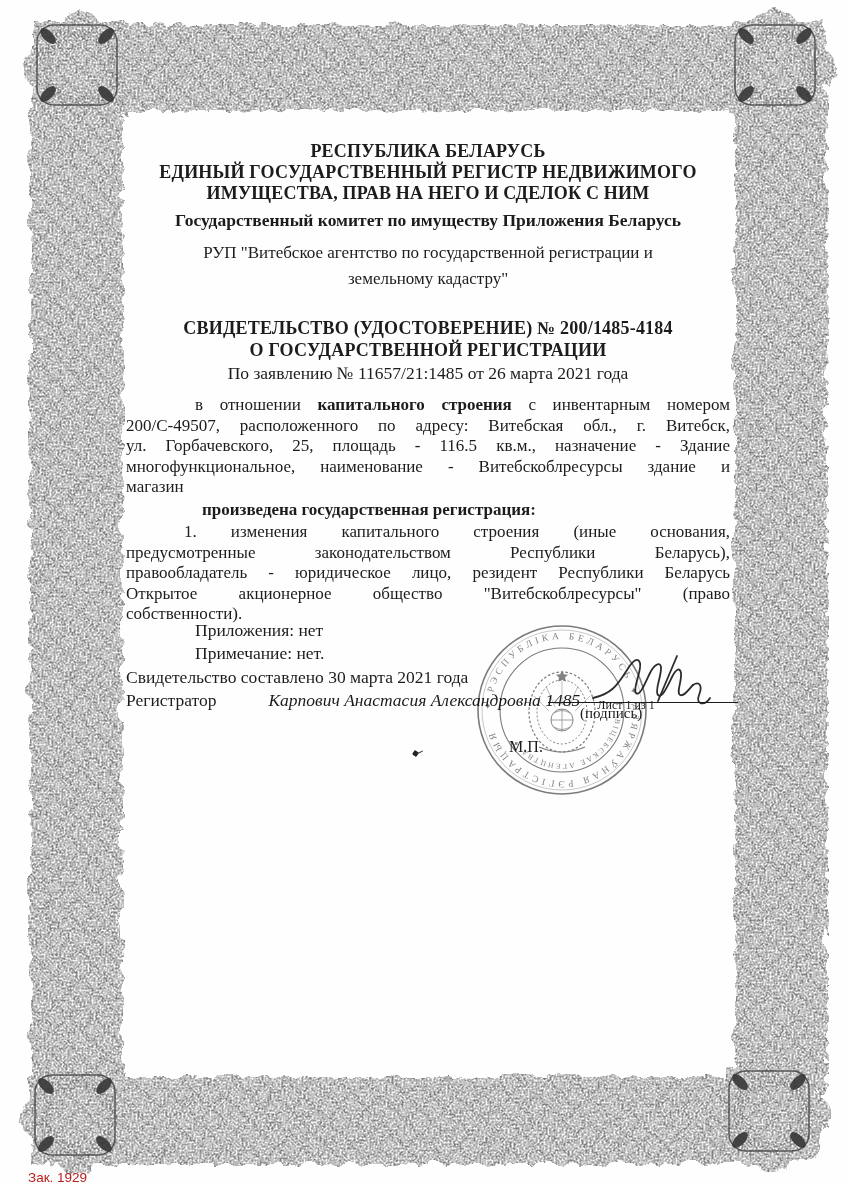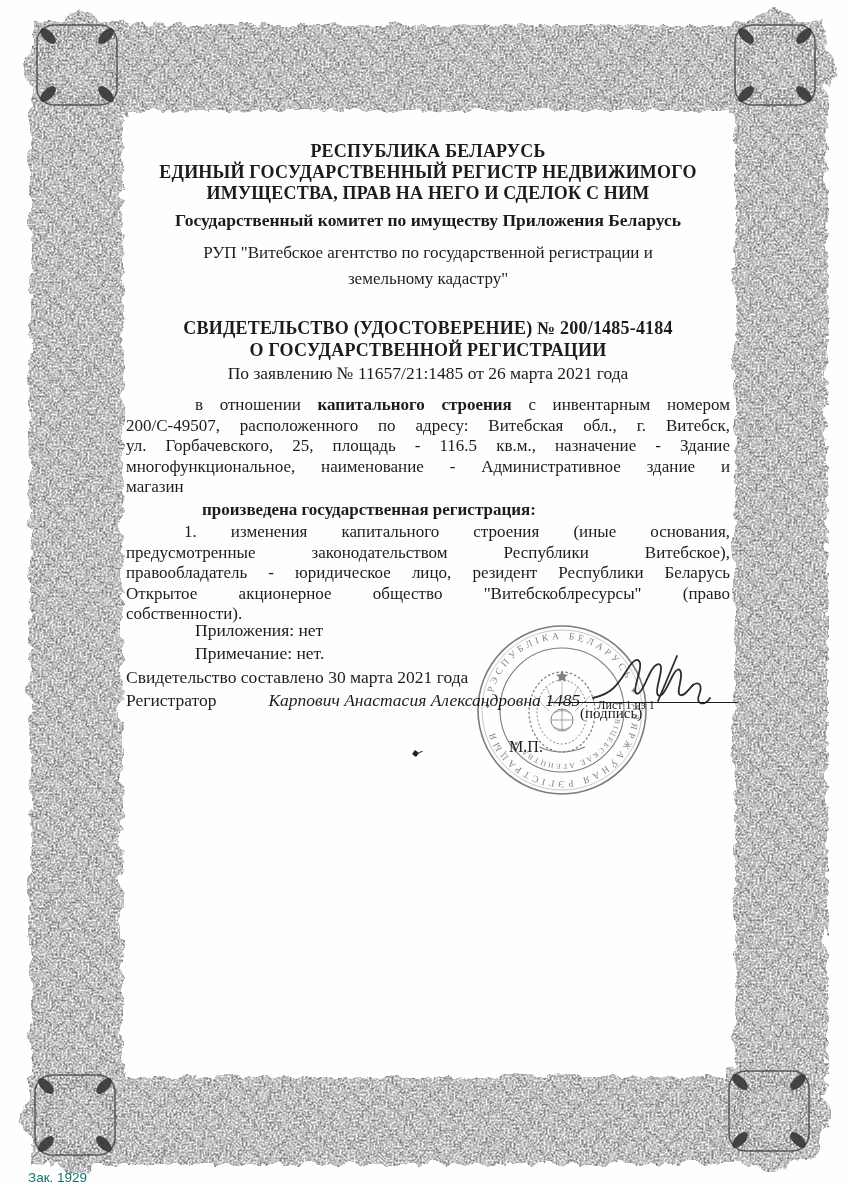--- a/index.html
+++ b/index.html
@@ -24,21 +24,21 @@
   .regheading{margin-top:2px;font-weight:bold;font-size:17px;line-height:20.5px;text-indent:76px;}
   .kv{font-size:17.5px;line-height:23.5px;text-indent:69px;}
   .kv.first{margin-top:-6px;}
   .issued{font-size:17.5px;line-height:23.5px;font-family:Liberation Serif, serif;}
   .regrow{font-size:17.5px;line-height:23.5px;white-space:nowrap;}
   .rname{font-style:italic;margin-left:52px;text-align:center;}
   .sigline{position:absolute;left:548px;top:702px;width:190px;border-top:1.6px solid #1c1c1c;}
   .mp{position:absolute;left:494px;top:738px;width:64px;text-align:center;font-size:16px;}
   .podpis{position:absolute;left:580px;top:705px;width:70px;text-align:left;font-size:15px;}
   .sheet{position:absolute;left:590px;top:698px;width:72px;text-align:center;font-size:12px;}
-  .zak{position:absolute;left:28px;top:1170px;font-family:"Liberation Sans", sans-serif;font-size:13.5px;color:#0f766e;}
+  .zak{position:absolute;left:28px;top:1170px;font-family:"Liberation Sans", sans-serif;font-size:13.5px;color:#b91c1c;}
   .stamp-svg{position:absolute;left:469px;top:617px;mix-blend-mode:multiply;opacity:0.88;}
   .sig-svg{position:absolute;left:585px;top:650px;}
   .speck{position:absolute;left:413px;top:751px;width:5px;height:5px;background:#222;border-radius:1px;transform:rotate(35deg);}
   .speck::after{content:"";position:absolute;left:5px;top:-4px;width:1px;height:6px;background:#444;transform:rotate(28deg);}
 </style>
 </head>
 <body>
 
 <div class="page">
 
@@ -153,31 +153,31 @@
       <div class="center app">По заявлению № 11657/21:1485 от 26 марта 2021 года</div>
     </div>
 
     <div class="para">
       <div class="jline">
         <span class="ind" style="width:69px"></span><span>в отношении </span><b>капитального строения</b><span> с инвентарным номером</span>
       </div>
       <div>
           <div class="jline">200/С-49507, расположенного по адресу: Витебская обл., г. Витебск,</div>
           <div class="jline">ул. Горбачевского, 25, площадь - 116.5 кв.м., назначение - Здание</div>
-          <div class="jline">многофункциональное, наименование - Административное здание и</div>
+          <div class="jline">многофункциональное, наименование - Витебскоблресурсы здание и</div>
           <div class="jline jlast">магазин</div>
         </div>
     </div>
 
     <div class="regheading">произведена государственная регистрация:</div>
 
     <div class="para2">
       <div>
           <div class="jline"><span class="ind" style="width: 58px;"></span>1.  изменения капитального строения (иные основания,</div>
-          <div class="jline">предусмотренные законодательством Республики Витебское),</div>
+          <div class="jline">предусмотренные законодательством Республики Беларусь),</div>
           <div class="jline">правообладатель - юридическое лицо, резидент Республики Беларусь</div>
           <div class="jline">Открытое акционерное общество "Витебскоблресурсы" (право</div>
           <div class="jline jlast">собственности).</div>
         </div>
     </div>
 
     <div class="kv first">Приложения: нет</div>
     <div class="kv">Примечание: нет.</div>
     <div class="issued">Свидетельство составлено 30 марта 2021 года</div>
     <div class="regrow">

